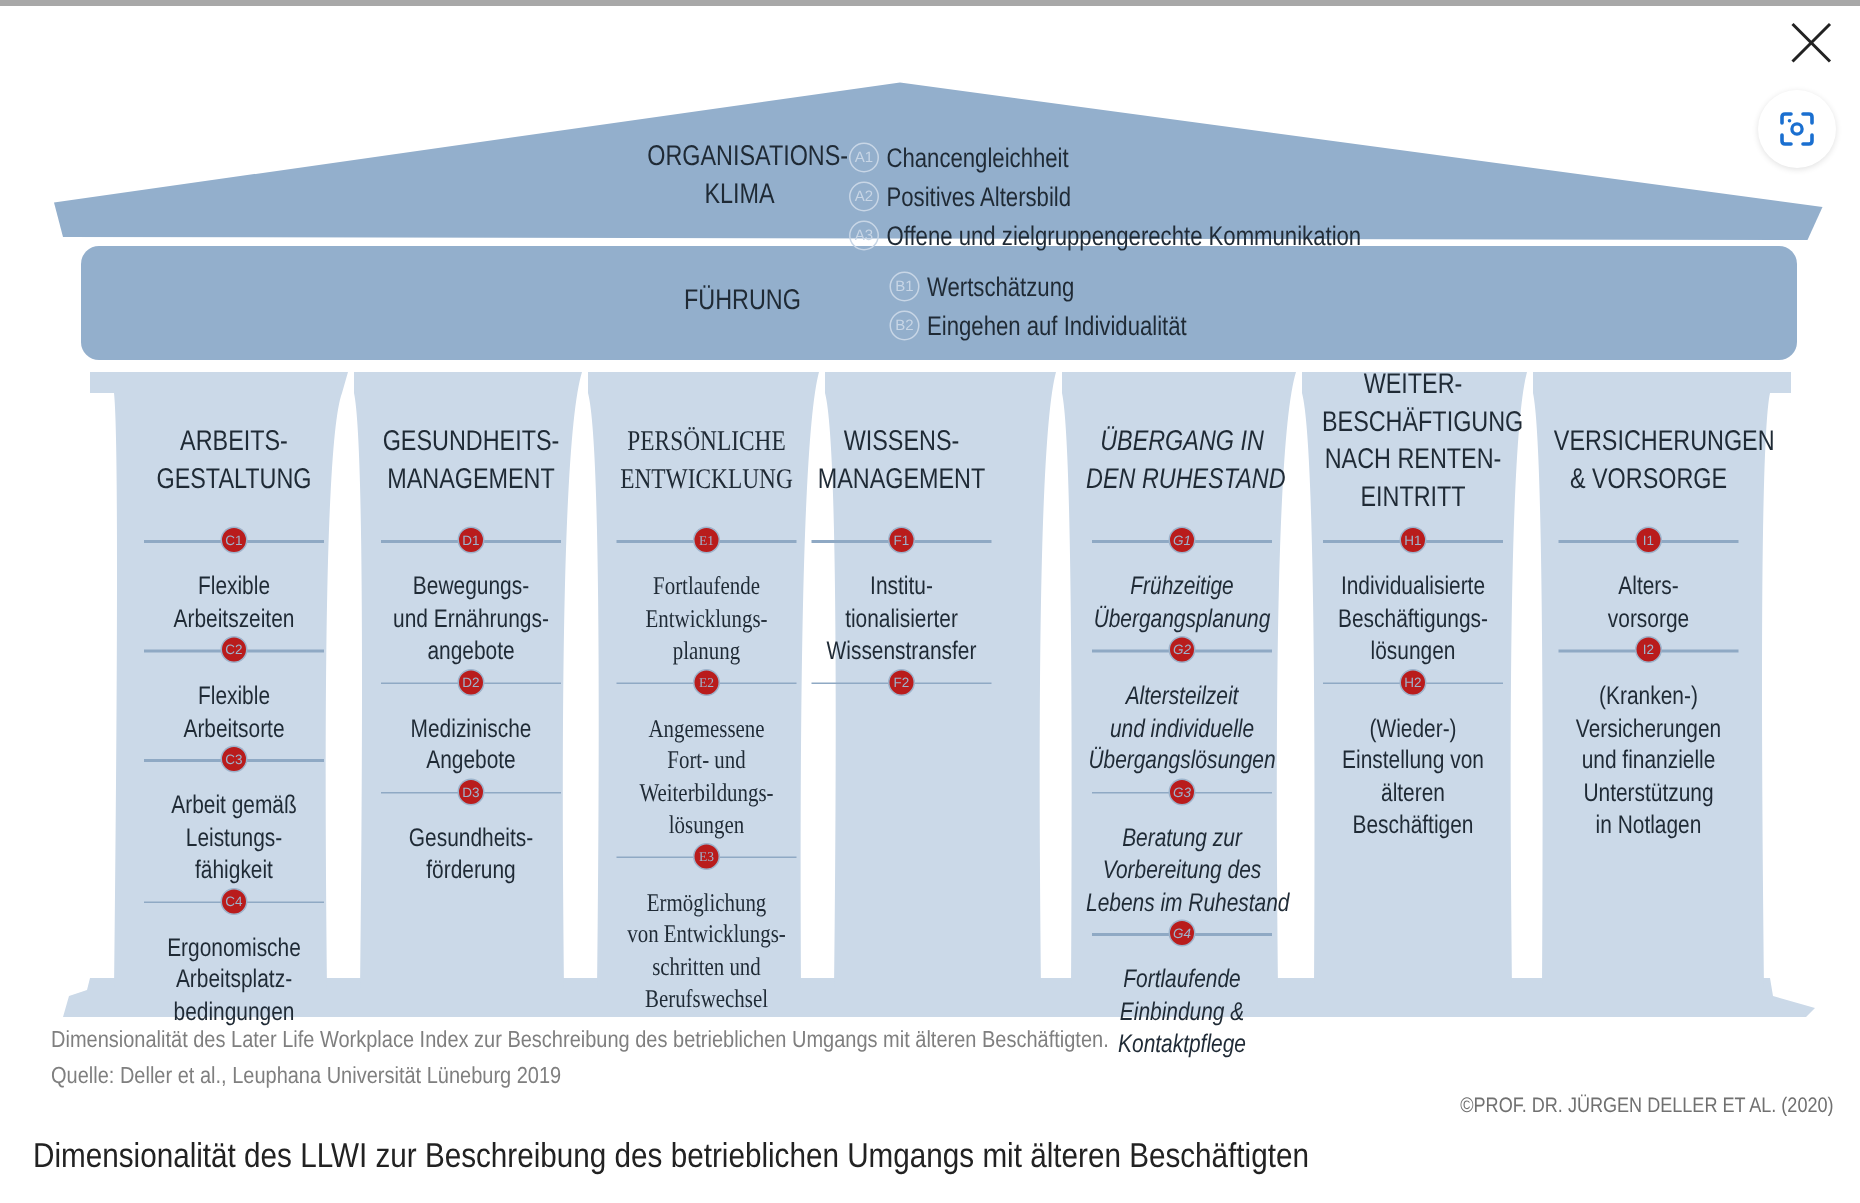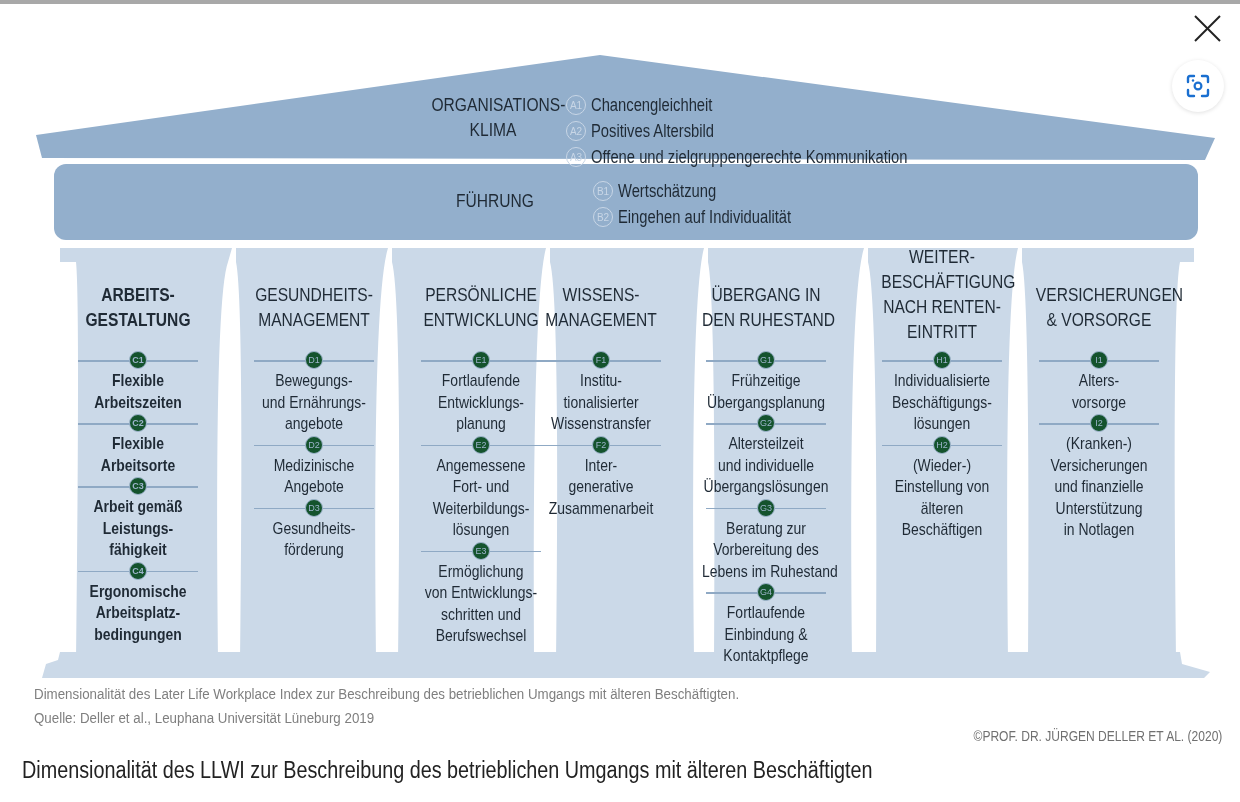--- a/index.html
+++ b/index.html
@@ -21,22 +21,22 @@
   .item-row { display: flex; align-items: center; height: 26px; font-size: 18px; color: #1f2a35; white-space: nowrap; }
   .badge { display: inline-flex; align-items: center; justify-content: center; width: 20px; height: 20px; border-radius: 50%; border: 1.5px solid #c8d6e6; color: #c8d6e6; font-size: 10px; margin-right: 5px; flex: none; }
   .item-text { display: inline-block; transform: scaleX(0.82); transform-origin: left center; }
 
   .pillar { position: absolute; top: 250px; height: 410px; text-align: center; color: #1f2a35; }
   .pillar-title { font-size: 19px; line-height: 25px; height: 100px; display: flex; flex-direction: column; justify-content: flex-end; padding-bottom: 18px; }
   .pillar-title span { display: block; transform: scaleX(0.82); white-space: nowrap; }
   .sub { position: relative; }
   .sep { position: relative; height: 20px; display: flex; align-items: center; justify-content: center; }
   .sep::before { content: ""; position: absolute; left: 50%; top: 10px; width: 120px; margin-left: -60px; height: 1.5px; background: #8fa9c4; }
-  .sep .badge { position: relative; background: #14532d; margin: 16px; border-color: #9db4cc; color: #9db4cc; width: 18px; height: 18px; font-size: 9px; }
-  .sub-text { font-size: 17px; line-height: 21.5px; }
+  .sep .badge { position: relative; background: #b91c1c; margin: 16px; border-color: #9db4cc; color: #9db4cc; width: 18px; height: 18px; font-size: 9px; }
+  .sub-text { font-size: 17px; line-height: 21.5px; margin-top: 10px; }
   .sub-text span { display: block; white-space: nowrap; transform: scaleX(0.82); }
 
   .caption { position: absolute; left: 34px; top: 682px; font-size: 15.5px; line-height: 24px; color: #7f7f7f; transform: scaleX(0.86); transform-origin: left top; white-space: nowrap; }
   .copyright { position: absolute; right: 18px; top: 728px; font-size: 14px; color: #707070; transform: scaleX(0.86); transform-origin: right top; white-space: nowrap; }
   .page-caption { position: absolute; left: 22px; top: 757px; font-size: 23px; color: #222; transform: scaleX(0.86); transform-origin: left top; white-space: nowrap; }
 </style>
 </head>
 <body>
 
 <div class="top-strip"></div>
@@ -86,21 +86,21 @@
       <span class="badge">B1</span>
       <span class="item-text">Wertschätzung</span>
     </div>
     <div class="item-row">
       <span class="badge">B2</span>
       <span class="item-text">Eingehen auf Individualität</span>
     </div>
   </div>
 
   <div id="pillars">
-      <div class="pillar" style="left: 60px; width: 156px; font-weight: bold;">
+      <div class="pillar" style="left: 78px; width: 156px;">
         <div class="pillar-title">
           <span>ARBEITS-</span>
           <span>GESTALTUNG</span>
         </div>
         <div class="sub">
           <div class="sep">
             <span class="badge">C1</span>
           </div>
           <div class="sub-text">
             <span>Flexible</span>
@@ -164,21 +164,21 @@
         <div class="sub">
           <div class="sep">
             <span class="badge">D3</span>
           </div>
           <div class="sub-text">
             <span>Gesundheits-</span>
             <span>förderung</span>
           </div>
         </div>
       </div>
-      <div class="pillar" style="left: 404px; width: 154px;">
+      <div class="pillar" style="left: 394px; width: 154px; font-family: Liberation Serif, serif;">
         <div class="pillar-title">
           <span>PERSÖNLICHE</span>
           <span>ENTWICKLUNG</span>
         </div>
         <div class="sub">
           <div class="sep">
             <span class="badge">E1</span>
           </div>
           <div class="sub-text">
             <span>Fortlaufende</span>
@@ -221,28 +221,23 @@
           <div class="sub-text">
             <span>Institu-</span>
             <span>tionalisierter</span>
             <span>Wissenstransfer</span>
           </div>
         </div>
         <div class="sub">
           <div class="sep">
             <span class="badge">F2</span>
           </div>
-          <div class="sub-text">
-            <span>Inter-</span>
-            <span>generative</span>
-            <span>Zusammenarbeit</span>
-          </div>
-        </div>
-      </div>
-      <div class="pillar" style="left: 688px; width: 156px;">
+        </div>
+      </div>
+      <div class="pillar" style="left: 710px; width: 156px; font-style: italic;">
         <div class="pillar-title">
           <span>ÜBERGANG IN</span>
           <span>DEN RUHESTAND</span>
         </div>
         <div class="sub">
           <div class="sep">
             <span class="badge">G1</span>
           </div>
           <div class="sub-text">
             <span>Frühzeitige</span>

